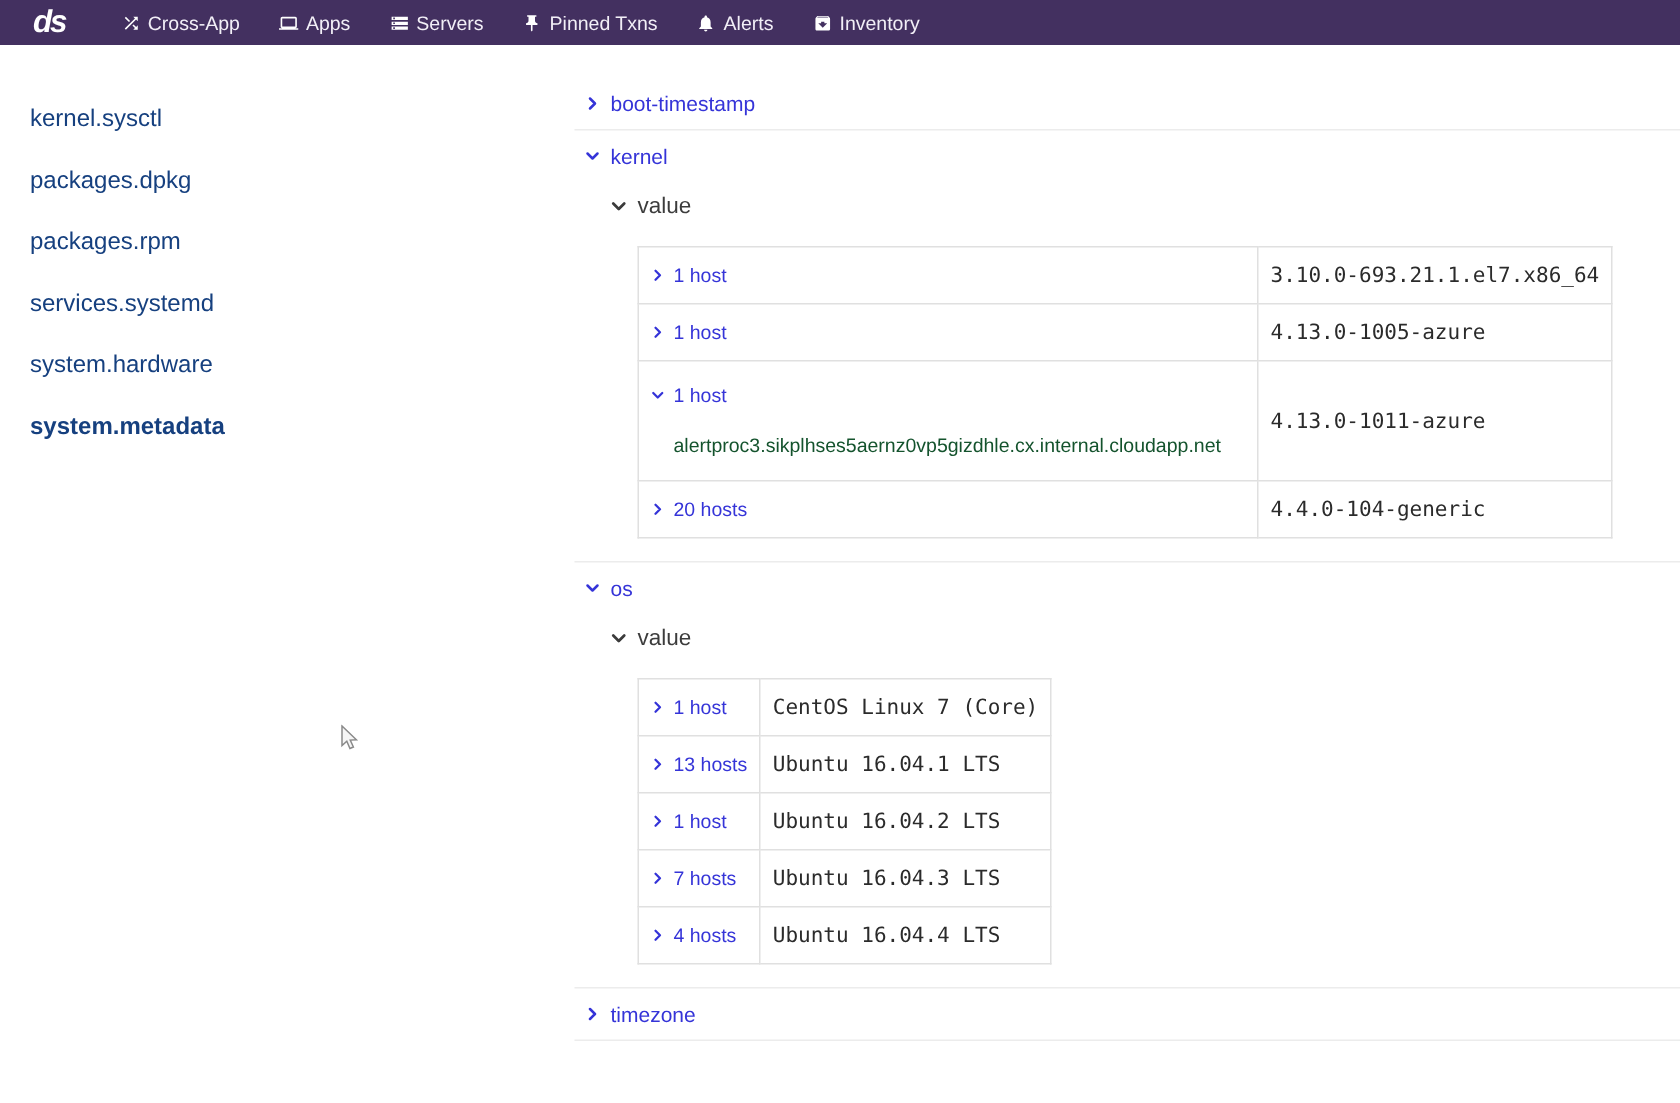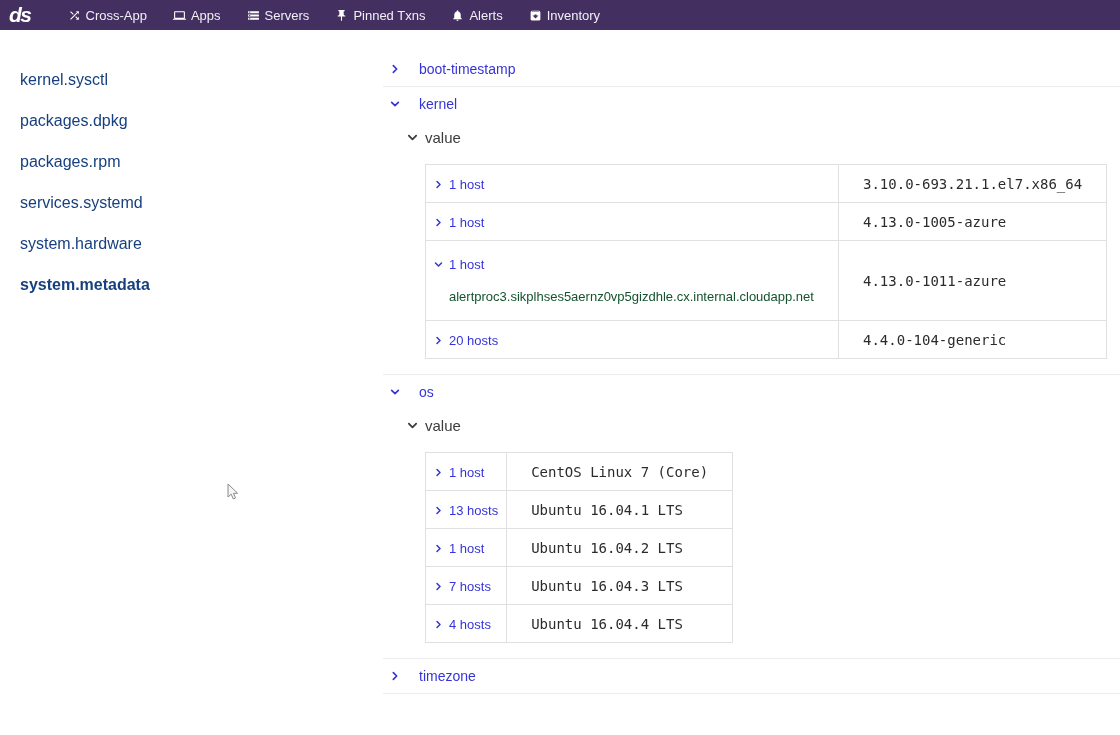--- a/index.html
+++ b/index.html
@@ -1,55 +1,55 @@
 <!DOCTYPE html>
 <html><head>
 <meta charset="utf-8">
 <style>
   * { box-sizing: border-box; margin: 0; padding: 0; }
   html, body { width: 1120px; height: 735px; overflow: hidden; background: #fff;
     font-family: "Liberation Sans", sans-serif; }
 
   
   .navbar { height: 30px; background: #433060; display: flex; align-items: center;
-    padding-left: 9px; color: #f2eff7; }
+    padding-left: 22px; color: #f2eff7; }
   .logo { font-size: 21px; font-weight: 800; font-style: italic; letter-spacing: -1.5px;
     color: #fff; margin-right: 24px; line-height: 30px; }
   .nav-item { display: flex; align-items: center; gap: 5px; font-size: 13px;
     padding: 0 13px; height: 30px; cursor: pointer; white-space: nowrap; }
   .nav-item svg { width: 13px; height: 13px; fill: #fff; flex: none; }
 
   
   .container { display: flex; width: 1120px; }
   .sidebar { width: 383px; flex: none; padding: 29px 0 0 20px; }
   .side-item { height: 41px; display: flex; align-items: center; font-size: 16px;
     color: #16407f; cursor: pointer; }
   .side-item.selected { font-weight: bold; }
 
   .main { flex: 1; padding-top: 22px; }
   .section { border-bottom: 1px solid #ececec; }
-  .section-header { display: flex; align-items: center; gap: 19px; padding: 9px 0 9px 7px;
+  .section-header { display: flex; align-items: center; gap: 7px; padding: 9px 0 9px 7px;
     font-size: 14px; color: #3534d8; cursor: pointer; }
   .chev { width: 10px; height: 10px; flex: none; }
   .chev path { fill: none; stroke: currentColor; stroke-width: 4; stroke-linecap: round;
     stroke-linejoin: round; }
   .subsection-title { display: flex; align-items: center; gap: 7px; margin: 8px 0 0 24px;
     font-size: 15px; font-weight: 400; color: #3c3c3c; cursor: pointer; }
   .subsection-title .chev { width: 11px; height: 11px; }
 
   
   table.vtable { border-collapse: collapse; margin: 18px 0 15px 42px; }
   .vtable td { border: 1px solid #e0e0e0; height: 38px; vertical-align: middle; }
   .hosts-cell { padding: 0 8px; }
   .kernel-t .hosts-cell { width: 413px; }
   .kernel-t .value-cell { width: 235px; }
   .os-t .hosts-cell { width: 76px; }
   .os-t .value-cell { width: 191px; }
   .value-cell { font-family: "DejaVu Sans Mono", monospace; font-size: 14px;
-    color: #2b2b2b; padding: 0 24px; white-space: nowrap; }
+    color: #2b2b2b; padding: 0 8px; white-space: nowrap; }
   .host-link { display: inline-flex; align-items: center; gap: 6px; font-size: 13px;
     color: #3534d8; cursor: pointer; white-space: nowrap; }
   .host-link .chev { width: 9px; height: 9px; }
   .expanded-cell { padding: 14px 8px 16px 8px; height: 84px; vertical-align: top; }
   .host-name { font-size: 13px; color: #14532d; margin: 16px 0 0 15px; }
 
   
   .cursor { position: absolute; left: 227px; top: 483px; width: 12px; height: 18px;
     pointer-events: none; }
 </style>

